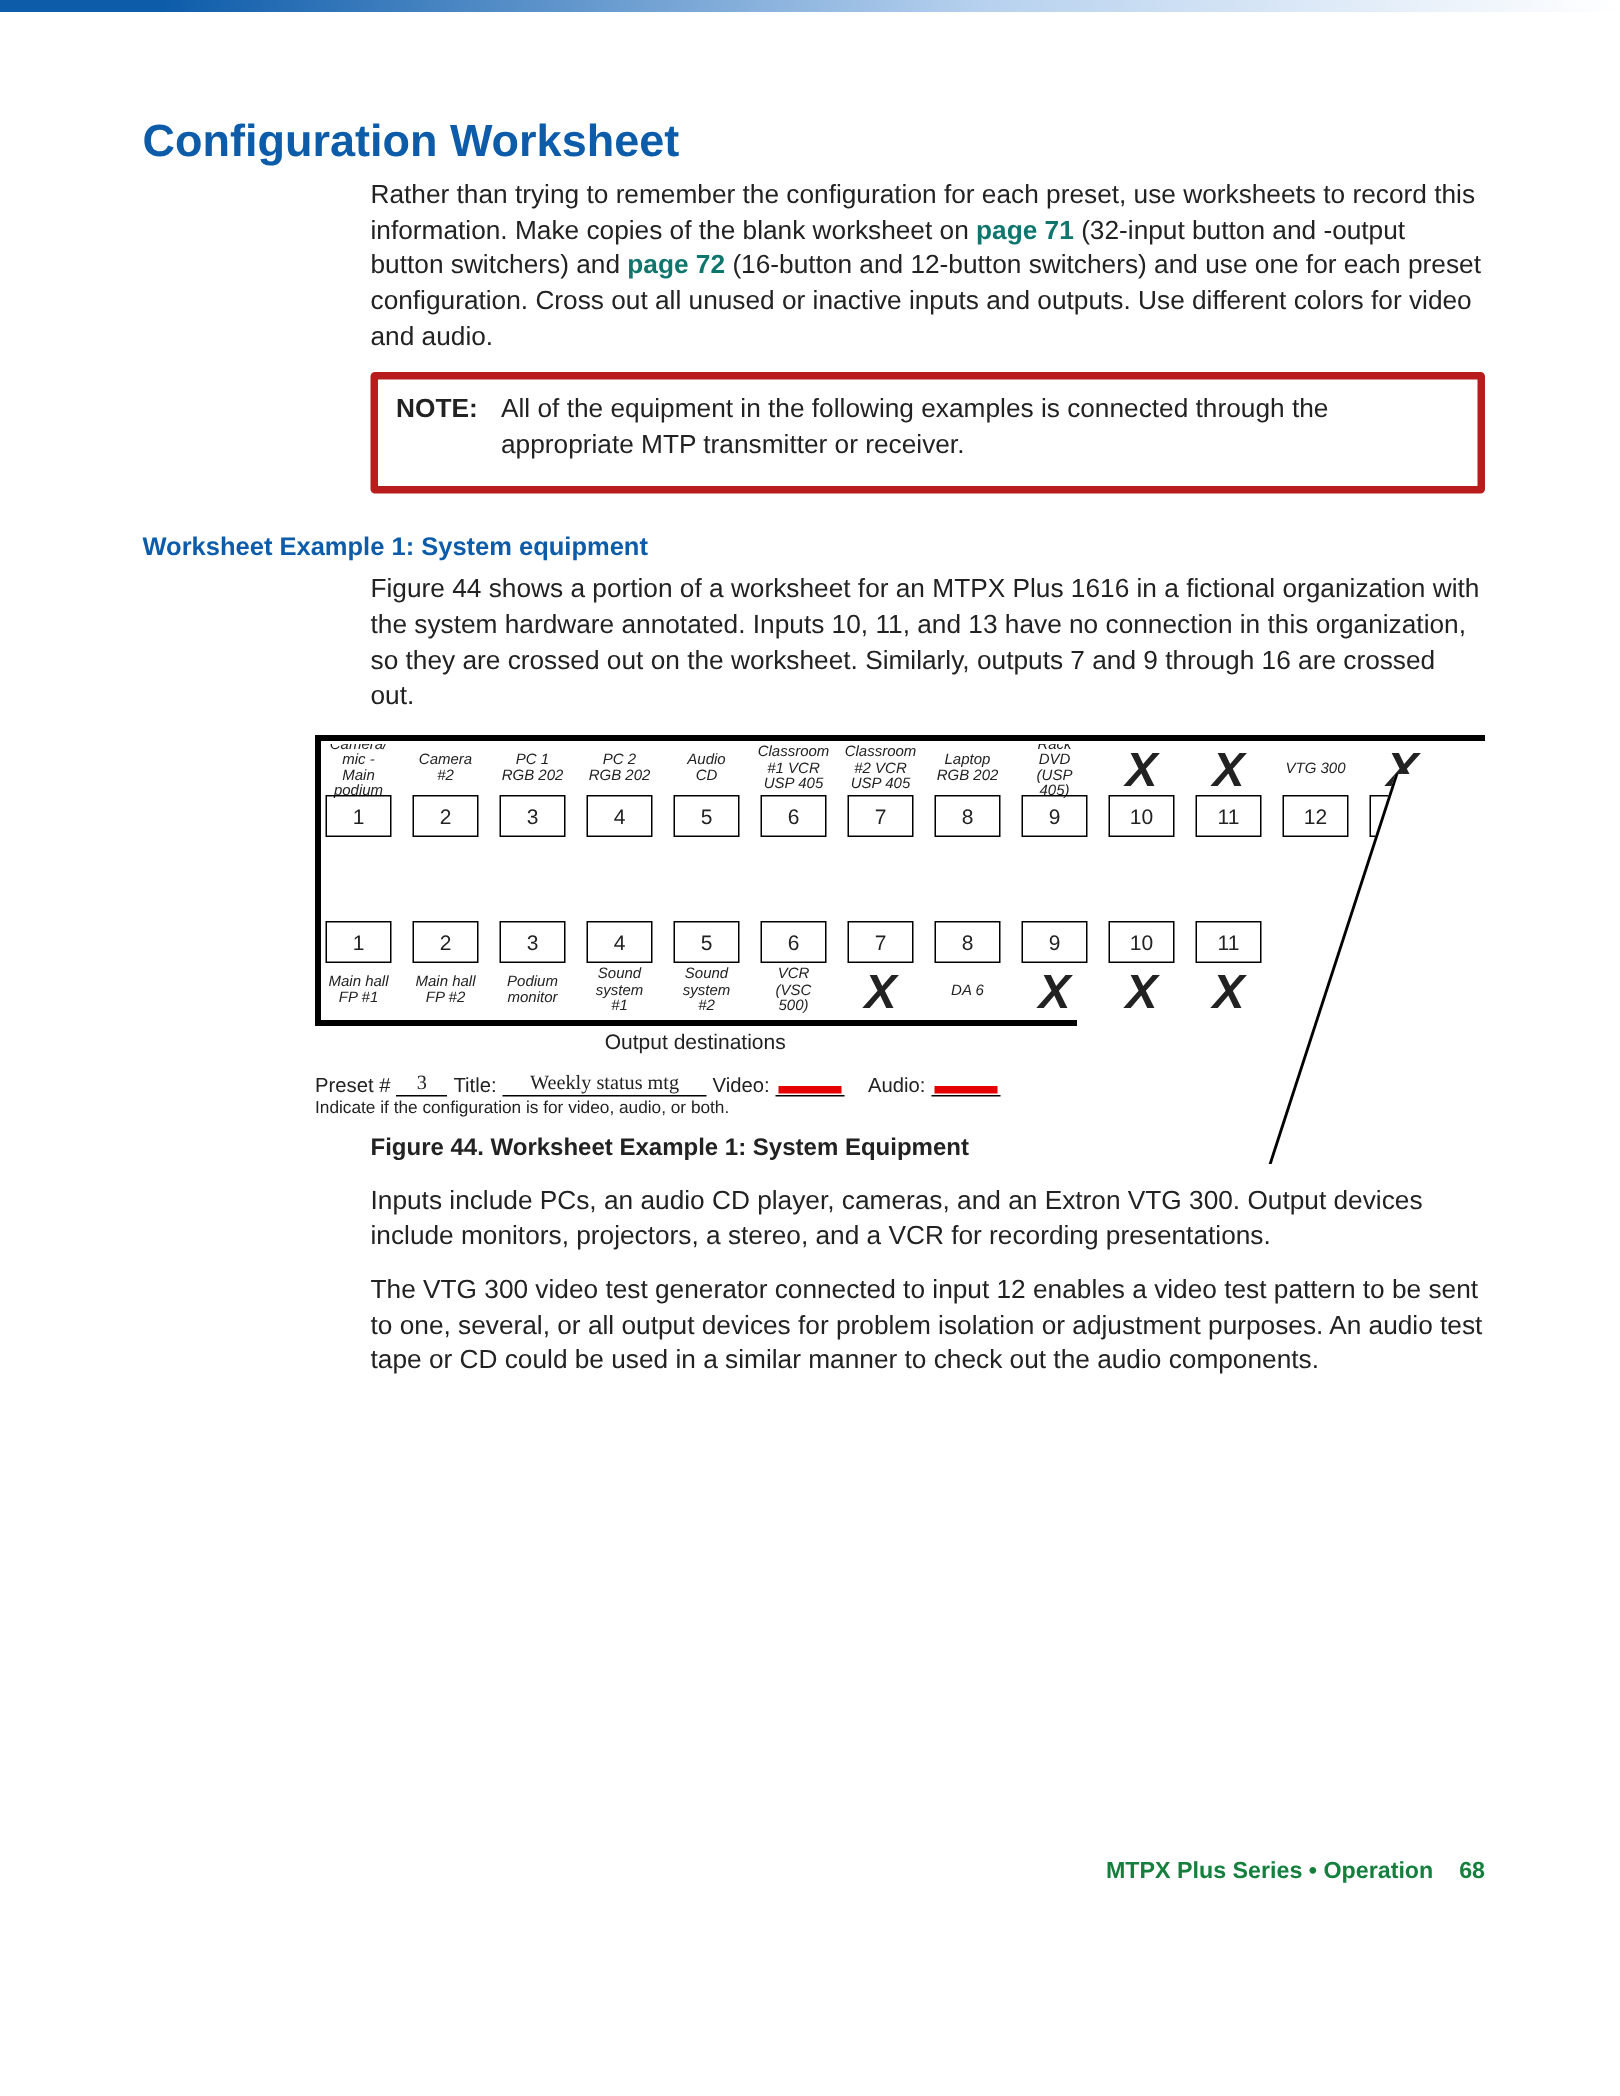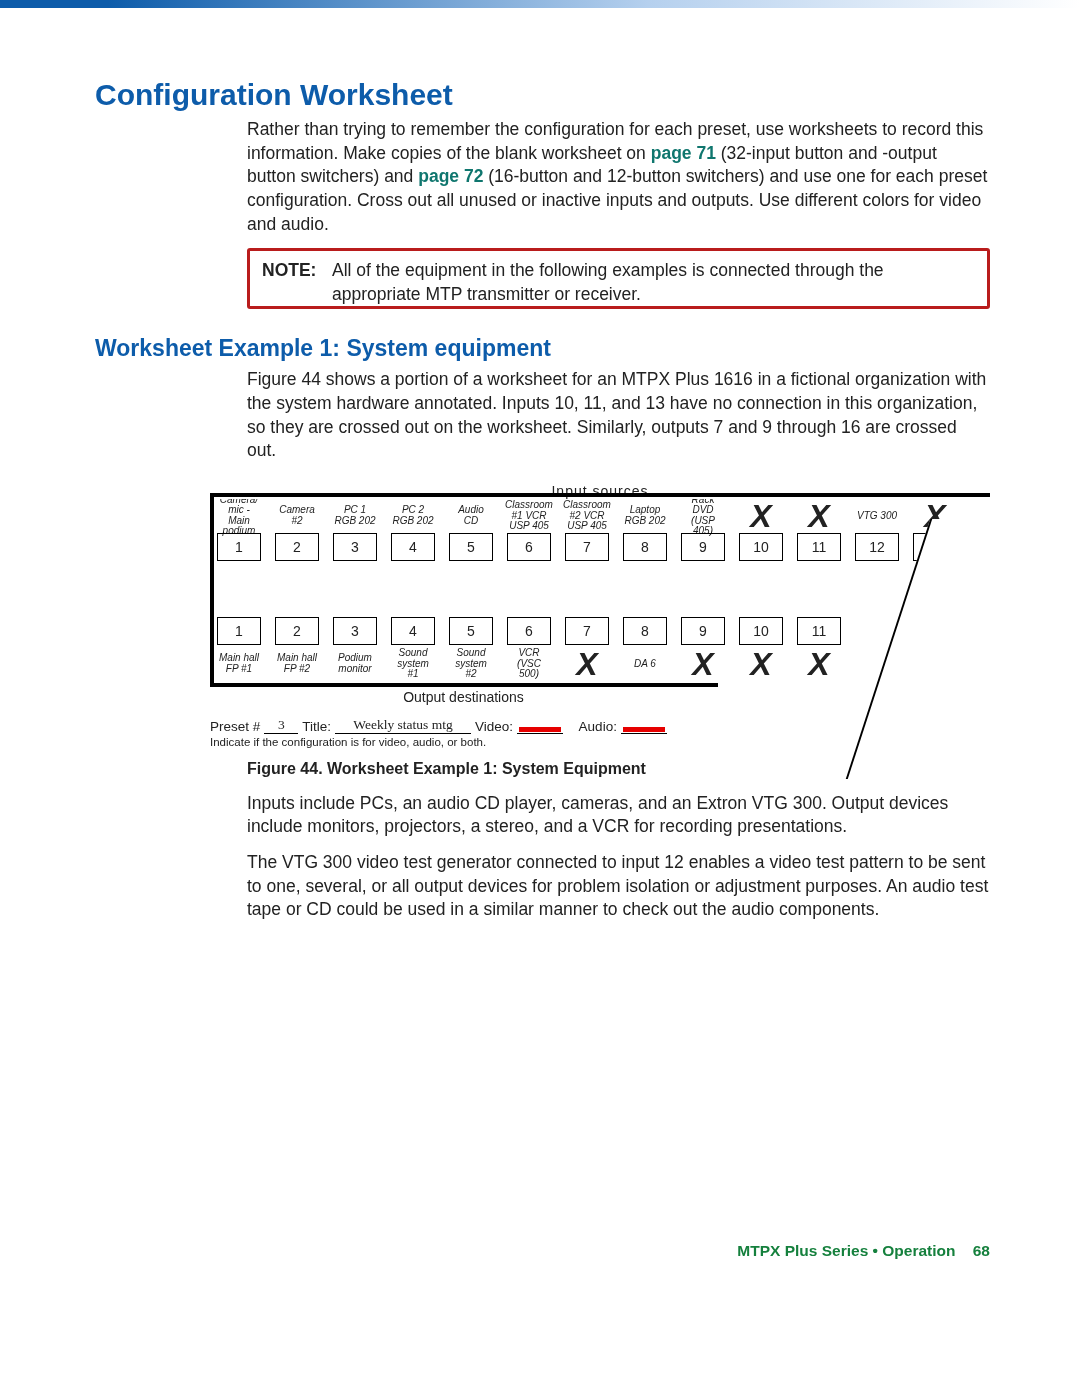--- a/index.html
+++ b/index.html
@@ -25,34 +25,34 @@
     margin: 0 0 6px 0;
   }
   .body-indent {
     margin-left: 152px;
     font-size: 17.5px;
     line-height: 1.35;
   }
   .body-indent p { margin: 0 0 12px 0; }
   a.ref { color: #0f766e; font-weight: bold; text-decoration: none; }
   .note-box {
-    border: 3px solid #b91c1c;
+    border: 5px solid #b91c1c;
     border-radius: 3px;
-    padding: 8px 12px 0 12px;
+    padding: 8px 12px 16px 12px;
     margin-left: 152px;
     margin-top: 4px;
     margin-bottom: 26px;
     font-size: 17.5px;
     line-height: 1.35;
     display: flex;
   }
   .note-label { font-weight: bold; width: 70px; flex: none; }
   h2.sub {
     color: #0d5caa;
-    font-size: 23px;
+    font-size: 17px;
     font-weight: bold;
     margin: 0 0 6px 0;
   }
 
   
   .figure-wrap {
     margin: 14px 0 10px 115px;
     width: 780px;
     font-family: Arial, Helvetica, sans-serif;
   }
@@ -189,21 +189,20 @@
     <div>All of the equipment in the following examples is connected through the appropriate MTP transmitter or receiver.</div>
   </div>
 
   <h2 class="sub">Worksheet Example 1: System equipment</h2>
 
   <div class="body-indent">
     <p>Figure 44 shows a portion of a worksheet for an MTPX Plus 1616 in a fictional organization with the system hardware annotated. Inputs 10, 11, and 13 have no connection in this organization, so they are crossed out on the worksheet. Similarly, outputs 7 and 9 through 16 are crossed out.</p>
   </div>
 
   <div class="figure-wrap">
-    <div class="input-title">Input sources</div>
     <div class="diagram">
       <div class="diag-cut"></div>
       <div class="top-rule"></div>
       <div class="clip">
         <div class="input-row" id="input-row">
             <div class="cell">
               <div class="lbl" style="white-space: pre-line;">Camera/
 mic - Main
 podium</div>
               <div class="num">1</div>

